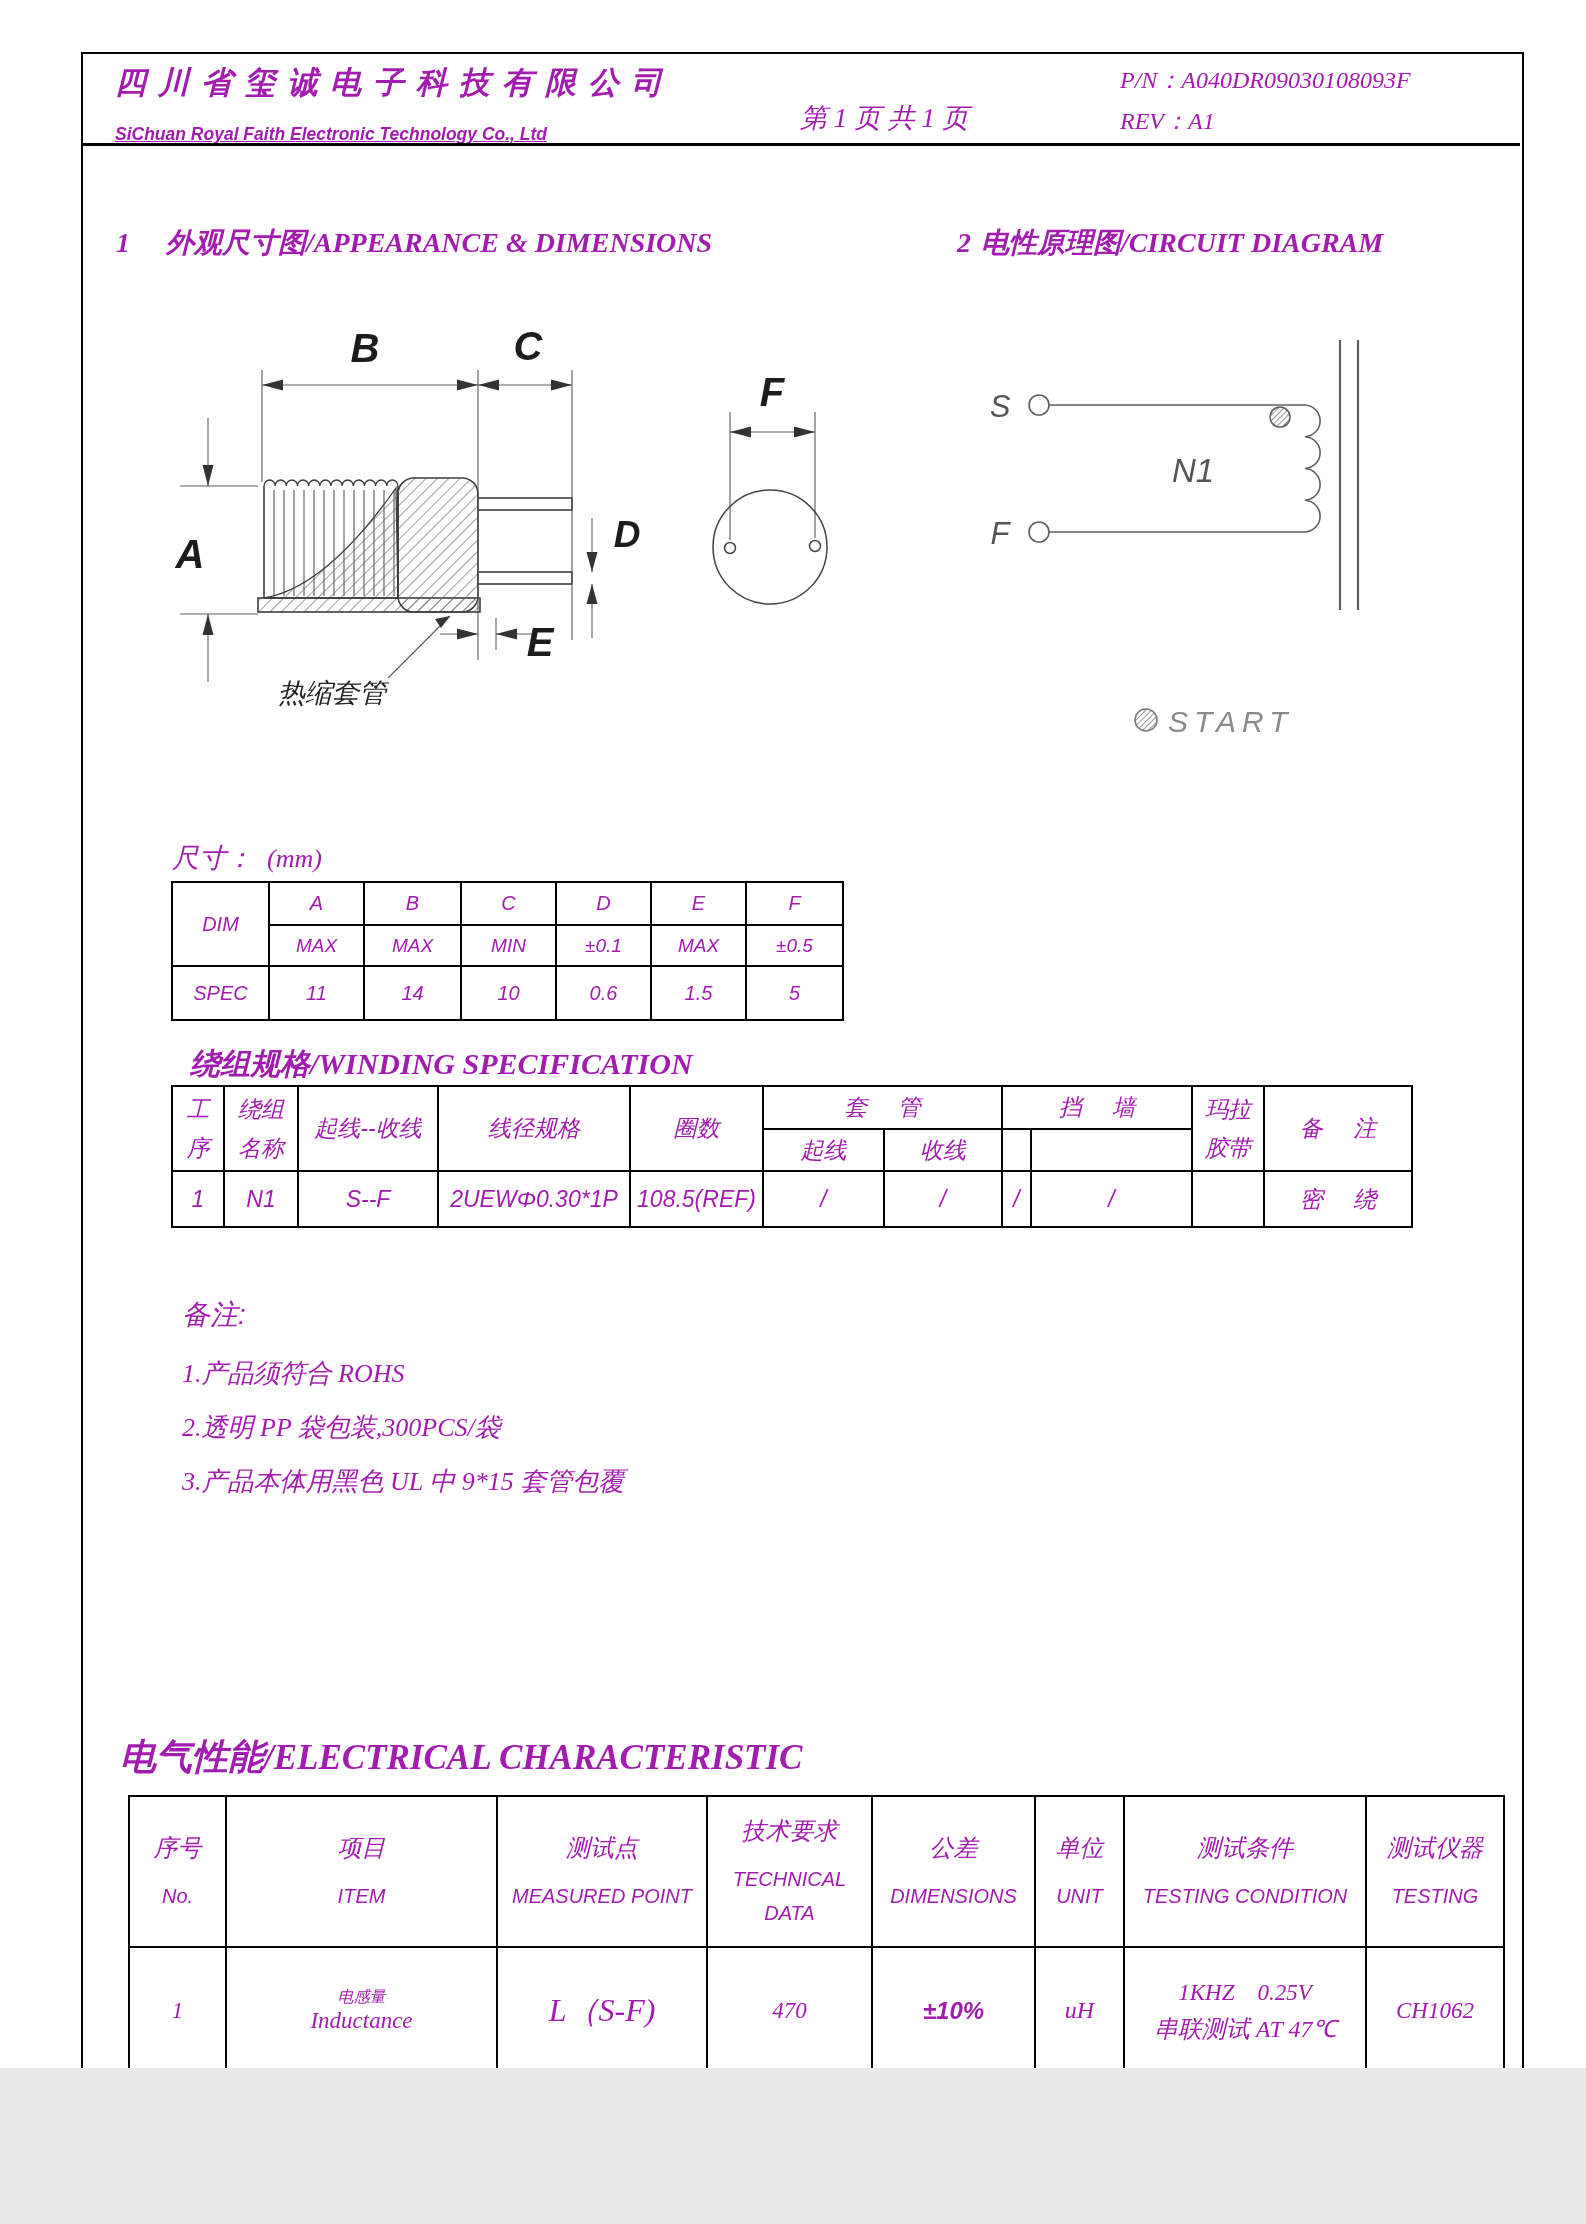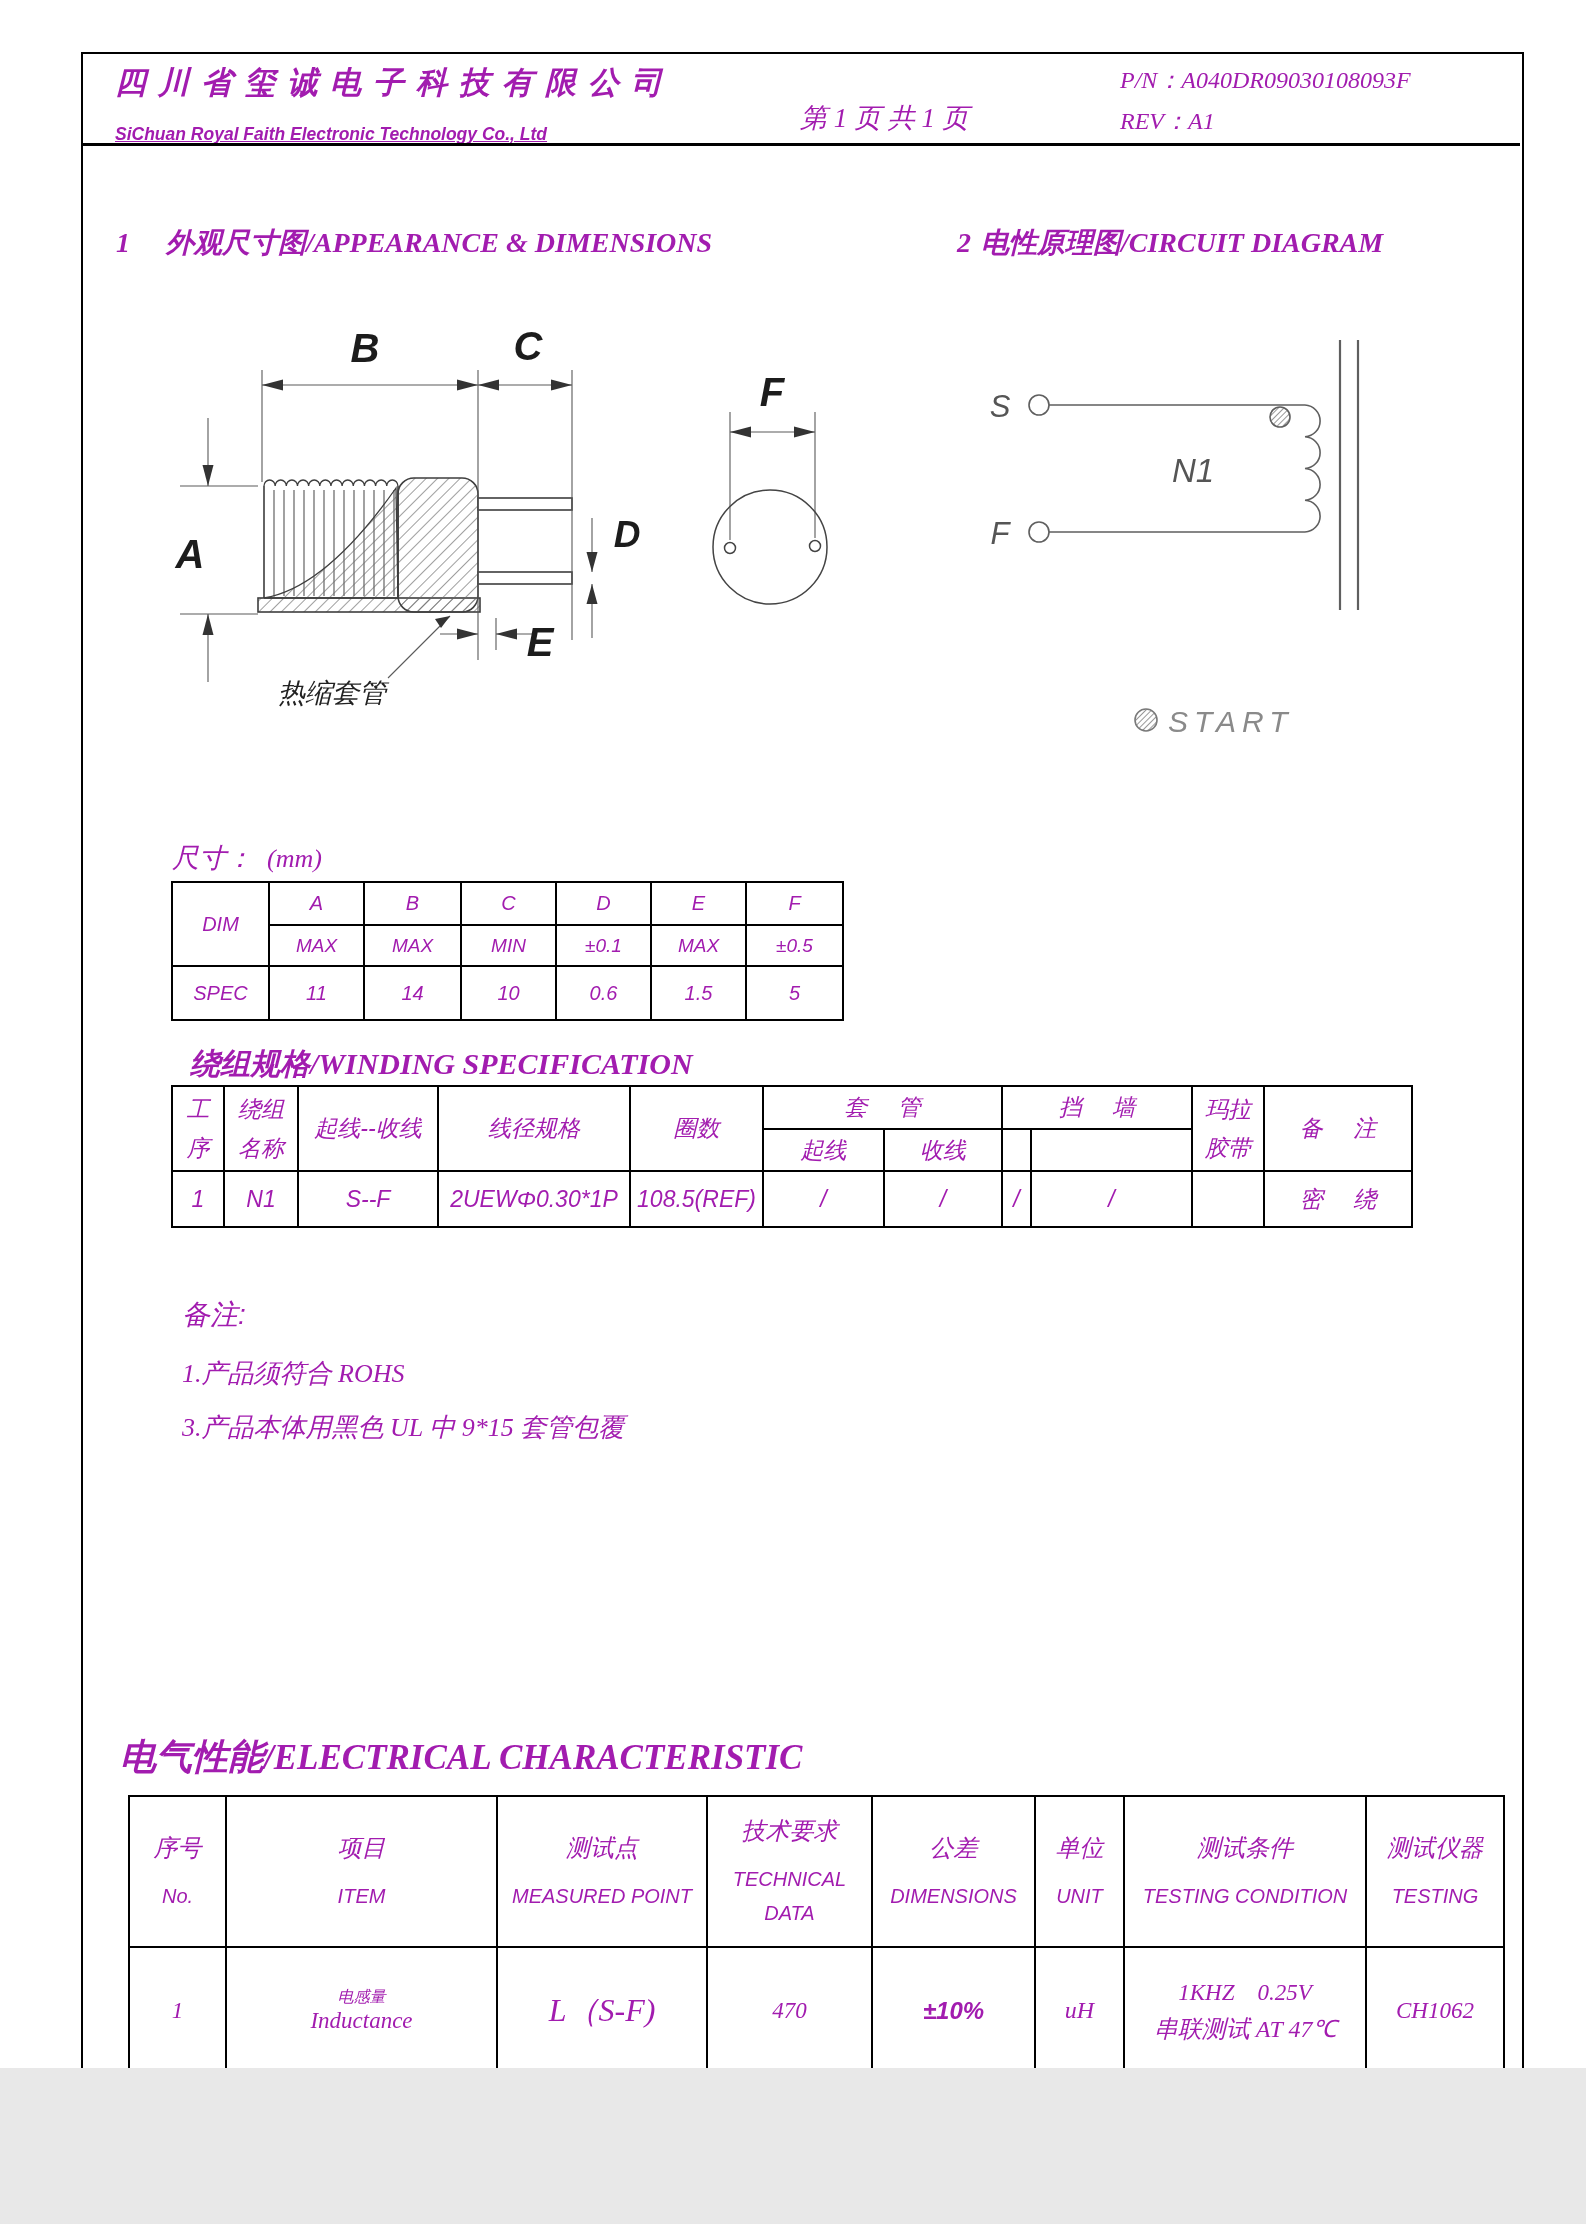--- a/index.html
+++ b/index.html
@@ -279,20 +279,21 @@
       <td>/</td>
       <td></td>
       <td class="gap2">密 绕</td>
     </tr>
   </tbody>
     </table>
 
   <div class="abs notes">
     <div class="n-title">备注:</div>
     <div class="n-item">1.产品须符合 ROHS</div>
+    <div class="n-item">2.透明 PP 袋包装,300PCS/袋</div>
     <div class="n-item">3.产品本体用黑色 UL 中 9*15 套管包覆</div>
   </div>
 
   <div class="abs elec-title">
     <span class="zh">电气性能</span><span class="en">/ELECTRICAL CHARACTERISTIC</span>
   </div>
 
   <table class="abs elec-table">
     <colgroup>
         <col style="width:97px">

